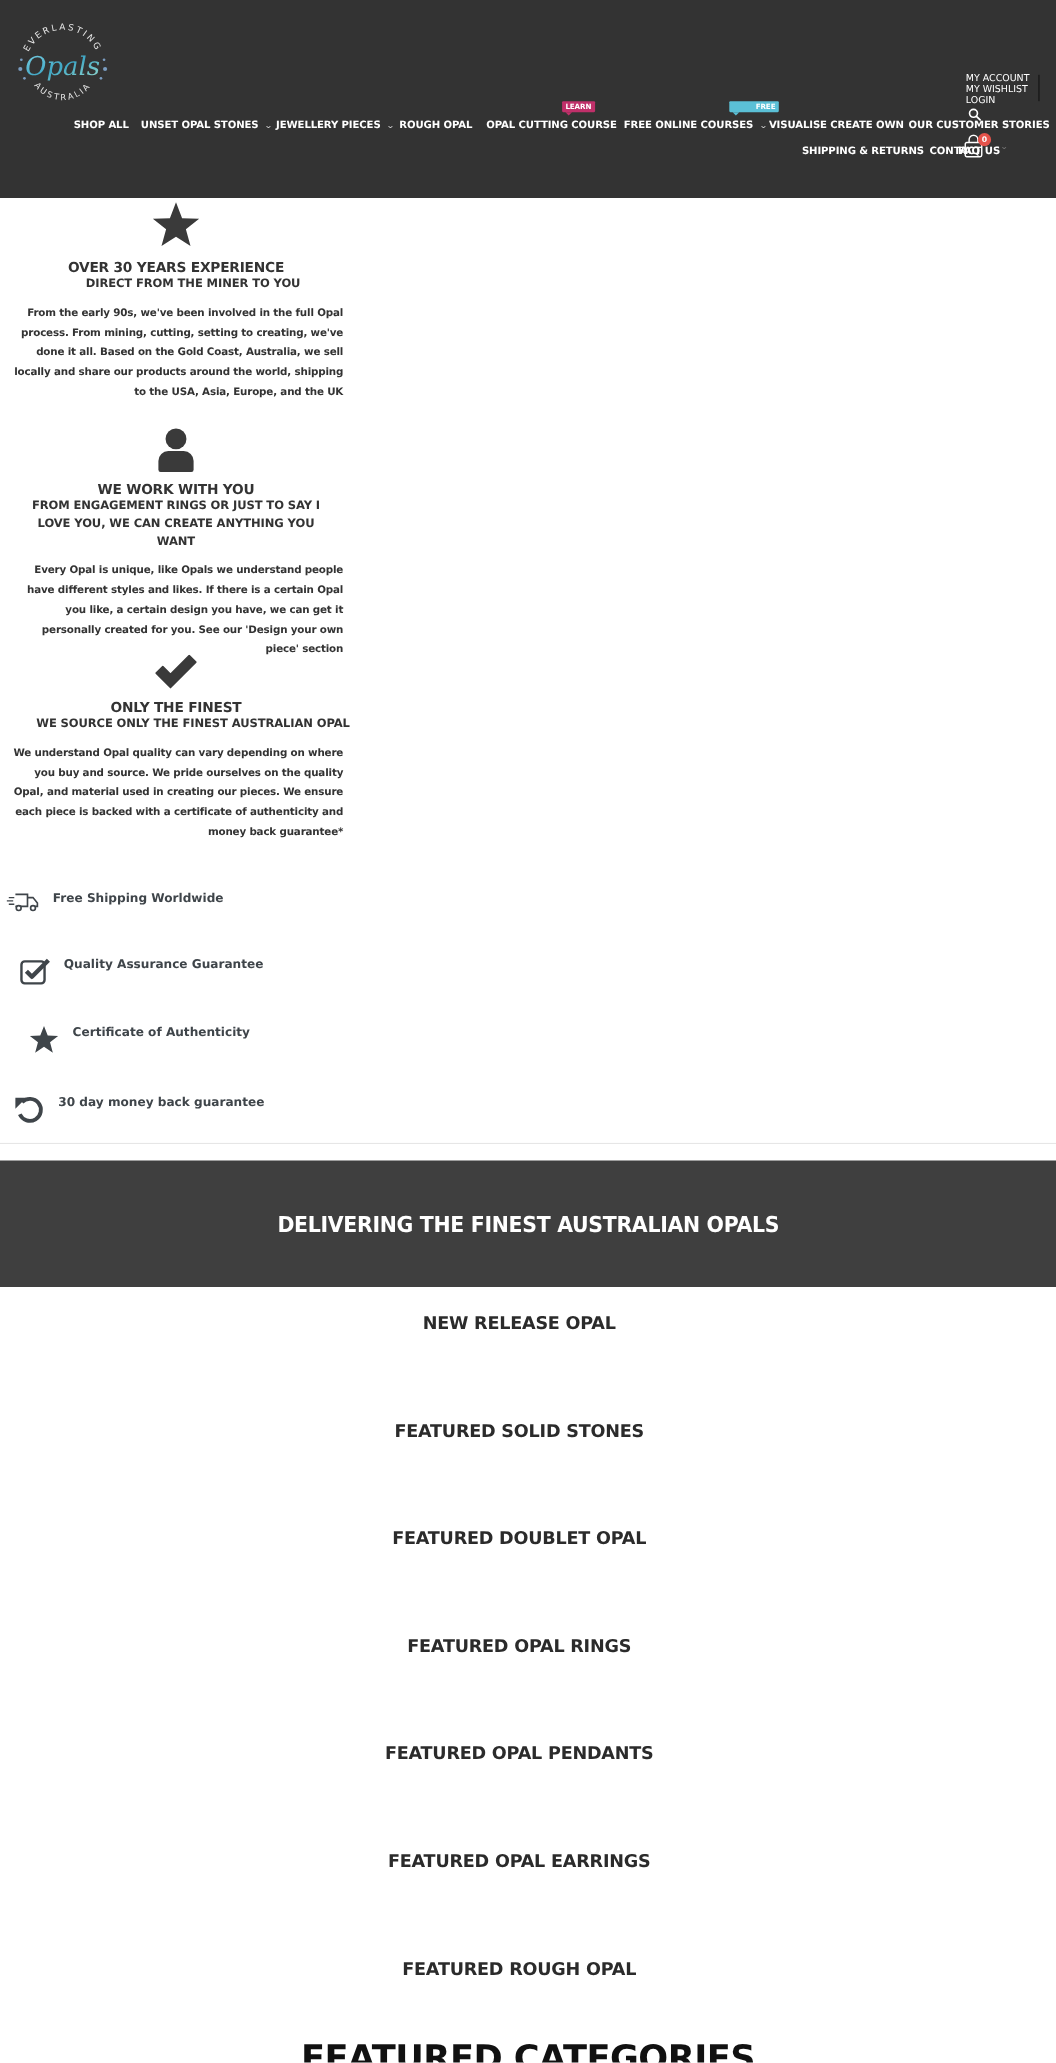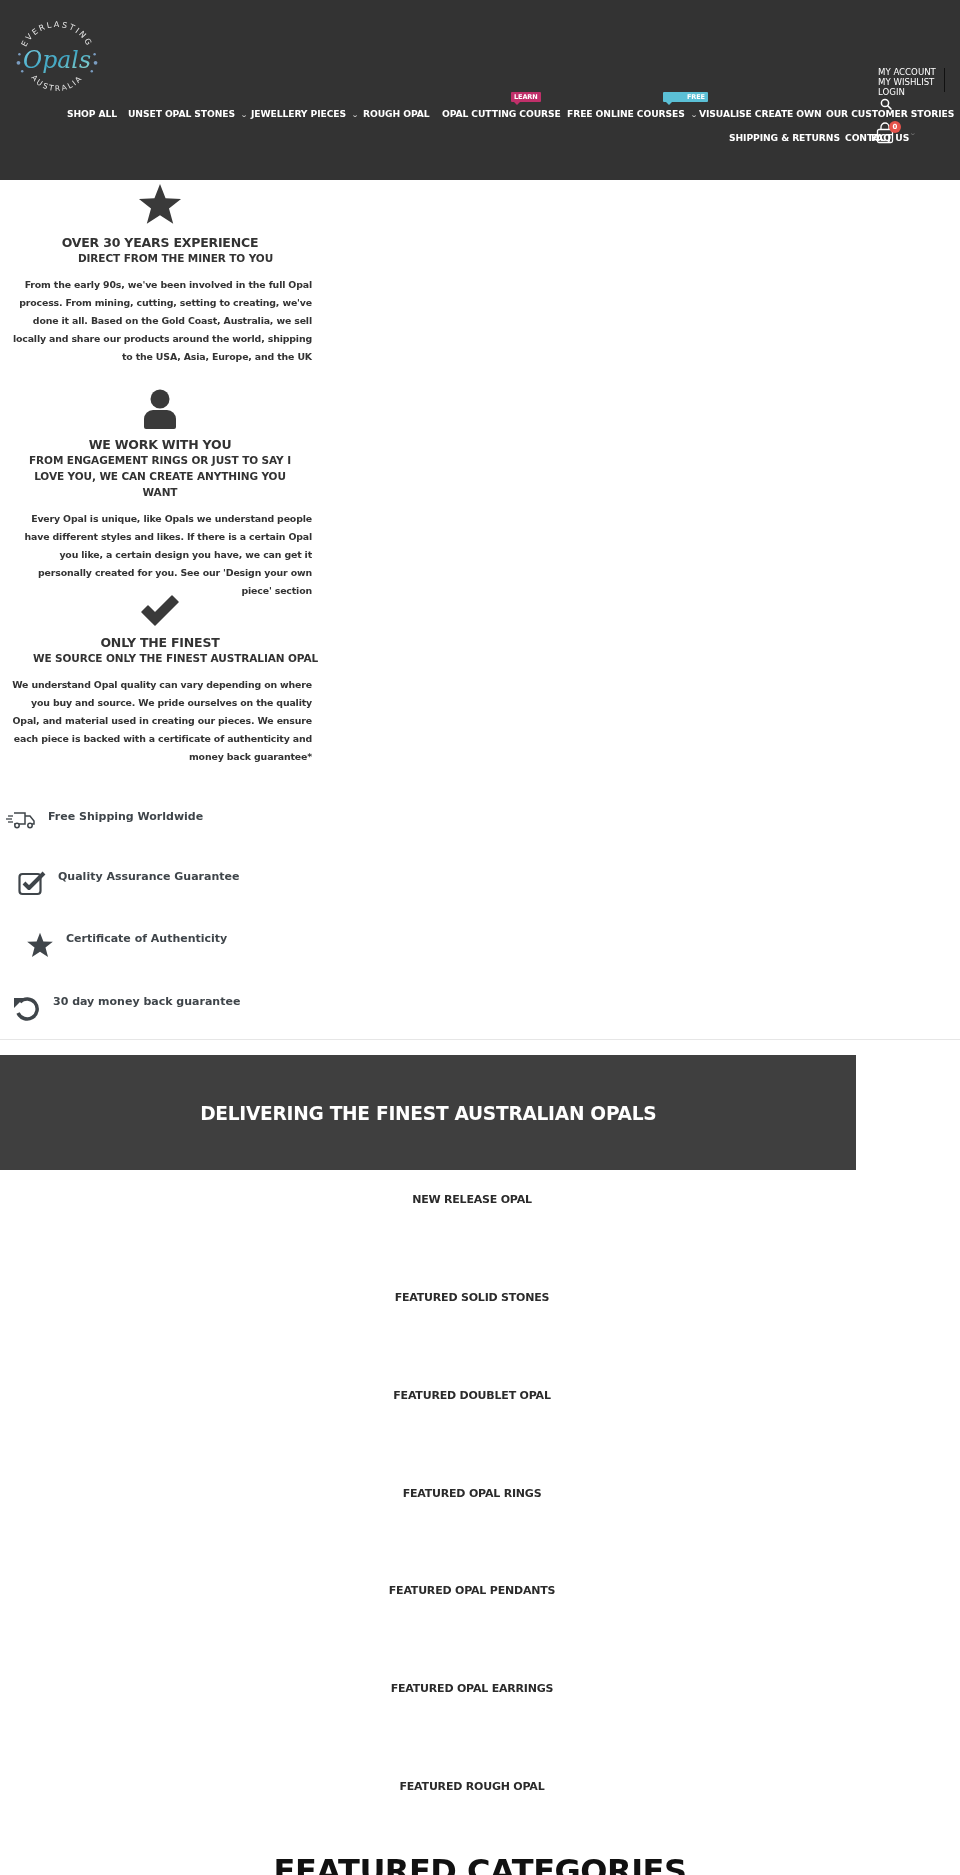--- a/index.html
+++ b/index.html
@@ -31,25 +31,25 @@
   .feature h3 { font-size: 12.5px; font-weight: bold; color: #333; margin-top: 8px; letter-spacing: -0.2px; }
   .feature h4 { font-size: 10.5px; font-weight: bold; color: #333; line-height: 16px; letter-spacing: -0.1px; padding-left: 31px; }
   .feature p { font-size: 9.4px; font-weight: bold; color: #333; line-height: 18px; margin-top: 10px; padding: 0 8px; letter-spacing: -0.15px; text-align: right; }
 
   .usp { position: absolute; display: flex; font-weight: bold; font-size: 11px; color: #3f454a; }
   .usp svg { flex: none; }
 
   .hr { position: absolute; left: 0; top: 1039px; width: 960px; height: 1px; background: #e6e6e6; }
 
   
-  .banner { position: absolute; left: 0; top: 1055px; width: 856px; height: 115px; background: #3f3f3f; display: flex; align-items: center; justify-content: center; }
+  .banner { position: absolute; left: 0; top: 1055px; width: 960px; height: 115px; background: #3f3f3f; display: flex; align-items: center; justify-content: center; }
   .banner h2 { color: #fff; font-size: 20px; font-weight: bold; letter-spacing: -0.3px; transform: scaleX(0.93); }
 
   
-  .section-title { position: absolute; left: 0; width: 944px; text-align: center; font-weight: bold; font-size: 11px; color: #2b2b2b; letter-spacing: -0.2px; }
+  .section-title { position: absolute; left: 0; width: 944px; text-align: center; font-weight: bold; font-size: 16px; color: #2b2b2b; letter-spacing: -0.2px; }
   .featured-cats { position: absolute; left: 0; top: 1852px; width: 960px; text-align: center; font-weight: bold; font-size: 32px; color: #111; letter-spacing: -0.5px; }
 </style>
 </head>
 <body>
 
 <header class="header">
   <svg class="logo" viewBox="0 0 100 100">
     <defs>
       <path id="arcTop" d="M 14 52 A 36 36 0 0 1 86 52"></path>
       <path id="arcBot" d="M 20 66 A 34 34 0 0 0 80 66"></path>

